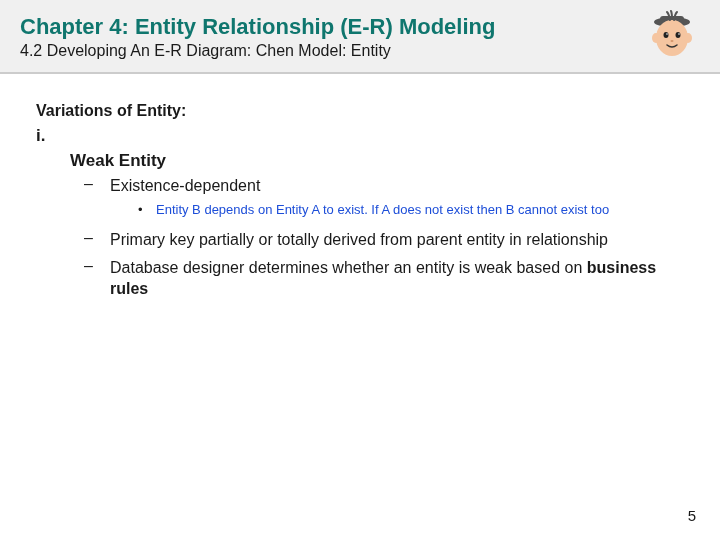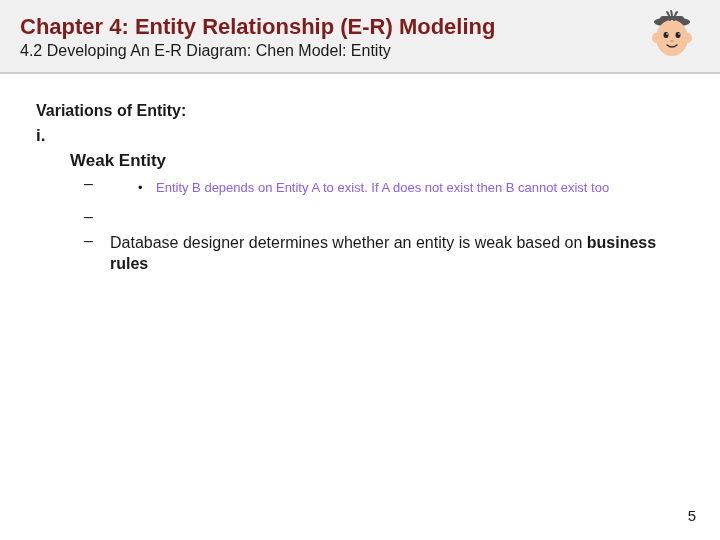--- a/index.html
+++ b/index.html
@@ -20,21 +20,21 @@
     .header {
       background: #f0f0f0;
       padding: 14px 20px 12px 20px;
       border-bottom: 2px solid #cccccc;
       position: relative;
     }
 
     .header-title {
       font-size: 22px;
       font-weight: bold;
-      color: #7f1d1d;
+      color: #0f766e;
       line-height: 1.2;
     }
 
     .header-subtitle {
       font-size: 16px;
       color: #1a1a1a;
       margin-top: 2px;
     }
 
     .avatar {
@@ -124,21 +124,21 @@
     }
 
     .bullet-symbol {
       min-width: 14px;
       margin-right: 4px;
       font-size: 13px;
     }
 
     .bullet-text {
       font-size: 13px;
-      color: #8b5cf6;
+      color: #1d4ed8;
       line-height: 1.4;
     }
 
     .page-number {
       position: absolute;
       bottom: 16px;
       right: 24px;
       font-size: 15px;
       color: #1a1a1a;
     }
@@ -185,31 +185,33 @@
   <div class="item-i">
     <span class="item-i-label">i.</span>
     <span class="item-i-value">Weak Entity</span>
   </div>
 
   <div class="dash-items">
 
     <div class="dash-item">
       <span class="dash-symbol">–</span>
       <div>
+        <span class="dash-text">Existence-dependent</span>
         <div class="bullet-items">
           <div class="bullet-item">
             <span class="bullet-symbol">•</span>
             <span class="bullet-text">Entity B depends on Entity A to exist. If A does not exist then B cannot exist too</span>
           </div>
         </div>
       </div>
     </div>
 
     <div class="dash-item">
       <span class="dash-symbol">–</span>
+      <span class="dash-text">Primary key partially or totally derived from parent entity in relationship</span>
     </div>
 
     <div class="dash-item">
       <span class="dash-symbol">–</span>
       <span class="dash-text">Database designer determines whether an entity is weak based on <strong>business rules</strong></span>
     </div>
 
   </div>
 
 </div>

